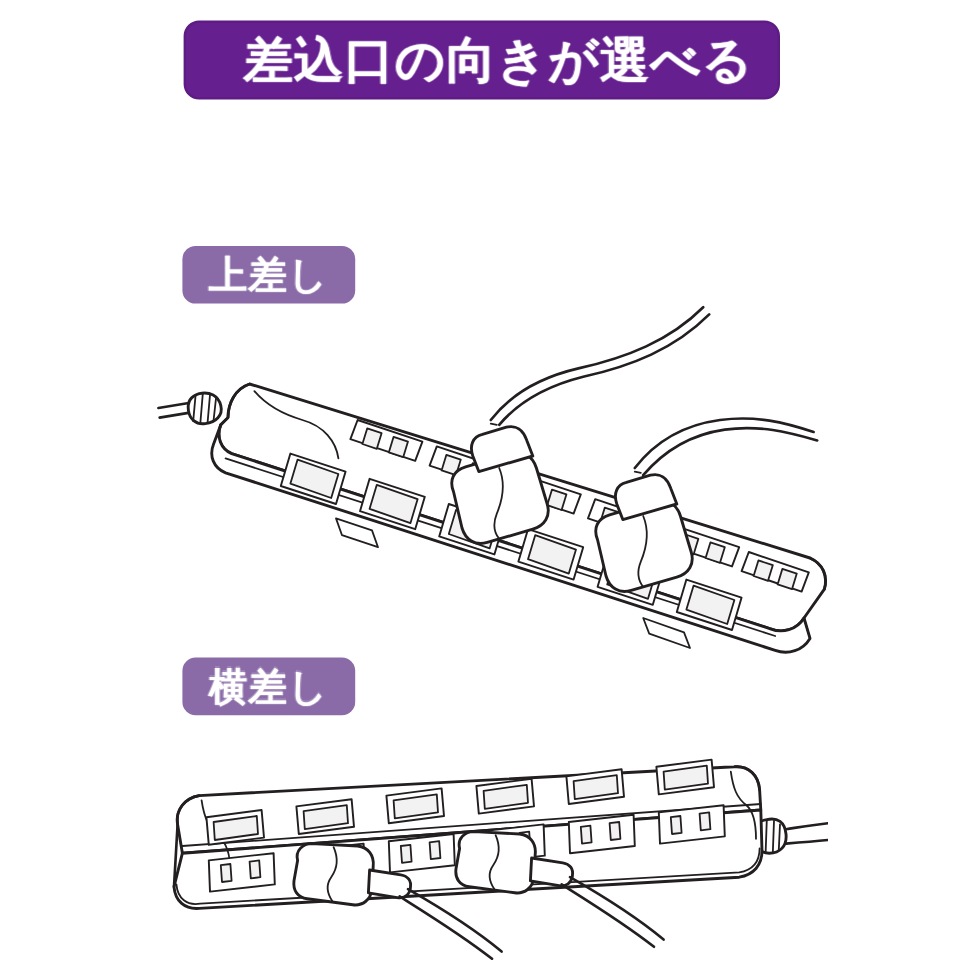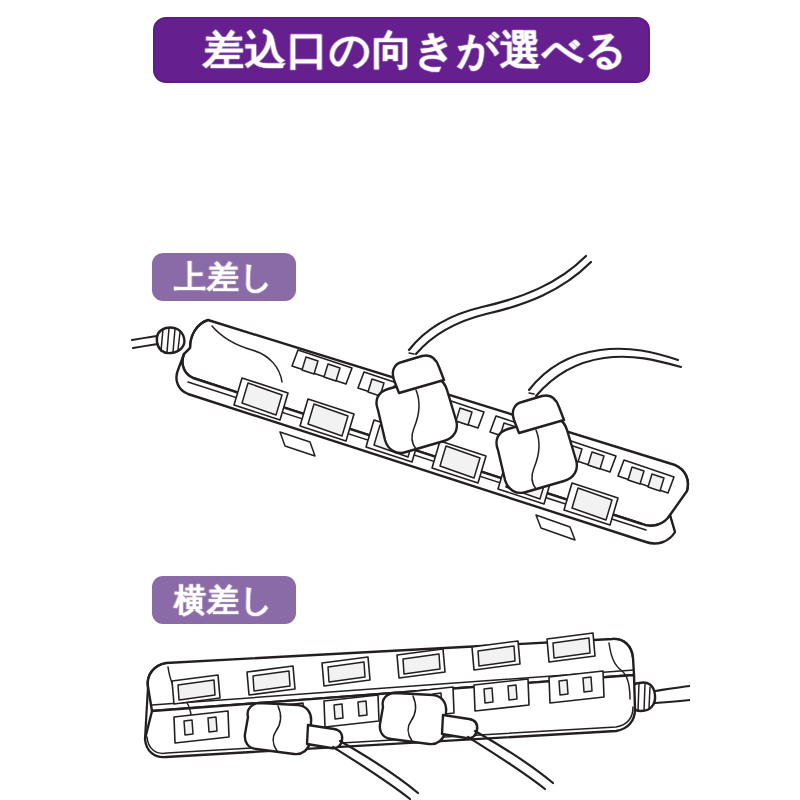--- a/index.html
+++ b/index.html
@@ -72,37 +72,36 @@
   .badge {
     position: absolute;
     height: 48px;
     background: #8a6ba8;
     border-radius: 11px;
     display: flex;
     align-items: center;
     justify-content: center;
     padding: 0 22px;
     box-sizing: border-box;
-    margin-top: 48px;
   }
   .badge-text {
     color: #ffffff;
     font-size: 32px;
     font-weight: bold;
     line-height: 1;
     white-space: nowrap;
     letter-spacing: 1px;
     text-shadow:
        1px  0 0 rgba(255,255,255,0.30),
       -1px  0 0 rgba(255,255,255,0.30),
        0  1px 0 rgba(255,255,255,0.18),
        0 -1px 0 rgba(255,255,255,0.18);
   }
   #badge-top  { left: 152px; top: 205px; }
-  #badge-side { left: 152px; top: 528px; }
+  #badge-side { left: 152px; top: 548px; }
 
   
   .illustration {
     position: absolute;
     overflow: visible;
   }
   #illus-top  { left: 130px; top: 250px;  width: 560px; height: 295px; }
   #illus-side { left: 130px; top: 625px;  width: 560px; height: 175px; }
 
   .illustration svg { display: block; width: 100%; height: 100%; }

